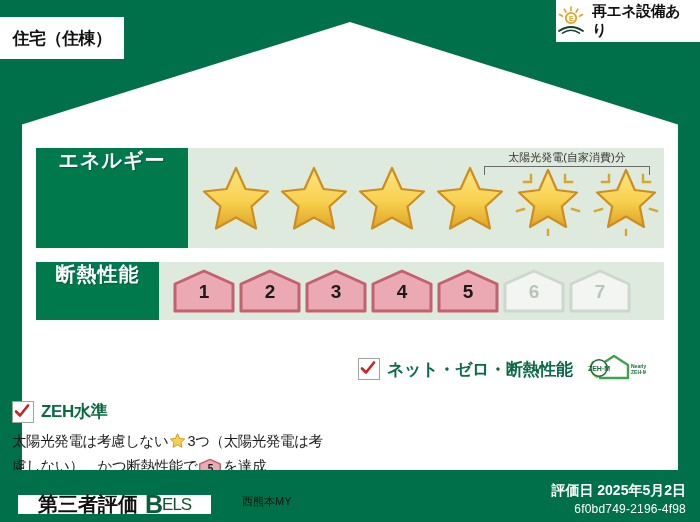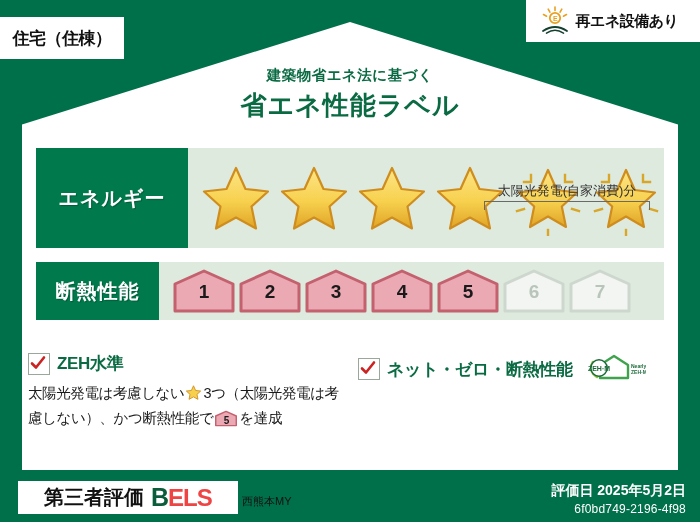--- a/index.html
+++ b/index.html
@@ -25,75 +25,75 @@
     position:absolute;background:#ffffff;
     display:flex;align-items:center;justify-content:center;
     box-sizing:border-box;
   }
   #tag-dwelling{
     left:0;top:17px;width:124px;height:42px;
     font-size:17px;font-weight:bold;color:#111;
     letter-spacing:-0.5px;
   }
   #tag-renew{
-    right:0;top:0;width:174px;height:42px;
+    right:0;top:0;width:144px;height:42px;
     gap:6px;padding-right:8px;
     font-size:15px;font-weight:bold;color:#111;
     letter-spacing:-0.5px;
   }
   
   #title-block{
     position:absolute;left:0;right:0;top:66px;text-align:center;
   }
   #title-sub{font-size:14.5px;font-weight:bold;color:#0a6b43;letter-spacing:0.5px;}
   #title-main{font-size:26px;font-weight:bold;color:#0a6b43;letter-spacing:1px;margin-top:3px;}
   
   .row{
     position:absolute;display:flex;align-items:stretch;
     background:#dfeadf;
   }
   .row-label{
     background:#007a4d;color:#ffffff;font-weight:bold;
-    display:flex;flex-direction:column;align-items:center;justify-content:center;
+    display:flex;flex-direction:column;align-items:center;justify-content:flex-start;
     line-height:1.25;letter-spacing:1px;
     text-shadow:1px 1px 1px rgba(0,0,0,.25);
   }
   #row-energy{left:36px;top:148px;width:628px;height:100px;}
   #row-energy .row-label{width:152px;font-size:20px;}
   #row-insul{left:36px;top:262px;width:628px;height:58px;}
   #row-insul .row-label{width:123px;font-size:20px;}
   .row-body{flex:1;position:relative;display:flex;align-items:center;}
   
   #stars{display:flex;align-items:center;gap:2px;padding-left:10px;}
   .star-wrap{position:relative;width:76px;height:76px;}
   .star-wrap svg{position:absolute;left:0;top:0;}
   
   #solar-group{
     position:absolute;right:8px;top:2px;width:178px;text-align:center;
     pointer-events:none;
   }
-  #solar-caption{font-size:13px;color:#333;white-space:nowrap;margin-top:32px;}
+  #solar-caption{font-size:11px;color:#333;white-space:nowrap;}
   #solar-bracket{
     height:8px;margin:1px 6px 0 6px;
     border-left:1.5px solid #6a6a6a;border-right:1.5px solid #6a6a6a;
     border-top:1.5px solid #6a6a6a;
   }
   
   #badges{display:flex;align-items:center;gap:4px;padding-left:14px;}
   .badge{position:relative;width:62px;height:44px;}
   .badge svg{position:absolute;left:0;top:0;}
   .badge span{
     position:absolute;left:0;right:0;top:12px;text-align:center;
     font-size:19px;font-weight:bold;
   }
   .badge.on span{color:#1a1a1a;}
   .badge.off span{color:#b9c4bb;}
   
   .crit{position:absolute;top:352px;}
-  #crit-left{left:28px;width:318px;}
+  #crit-left{left:12px;width:318px;margin-top:48px;}
   #crit-right{left:358px;width:318px;}
   .crit-head{display:flex;align-items:center;gap:7px;}
   .checkbox{
     width:20px;height:20px;border:1.5px solid #9aa89c;background:#fff;
     position:relative;flex:none;
   }
   .checkbox svg{position:absolute;left:1px;top:1px;}
   .crit-title{font-size:17px;font-weight:bold;color:#0a6b43;letter-spacing:-0.3px;}
   .crit-body{
     margin-top:7px;font-size:14.5px;color:#1a1a1a;line-height:1.55;
@@ -101,26 +101,26 @@
   }
   .inline-star{display:inline-block;vertical-align:-3px;margin:0 1px;}
   .inline-house{display:inline-block;vertical-align:-4px;position:relative;width:22px;height:17px;margin:0 2px;}
   .inline-house span{position:absolute;left:0;right:0;top:3px;text-align:center;font-size:10px;font-weight:bold;color:#1a1a1a;}
   #zehm-logo{display:inline-block;vertical-align:-7px;margin-left:4px;}
   
   #footer-bar{
     position:absolute;left:0;bottom:0;width:700px;height:52px;background:#00704a;
   }
   #bels{
-    position:absolute;left:18px;bottom:8px;height:33px;background:#ffffff;
-    display:flex;align-items:center;padding:0 26px;justify-content:center;
+    position:absolute;left:18px;bottom:8px;height:19px;background:#ffffff;
+    display:flex;align-items:center;padding:0 20px;justify-content:center;
   }
   #bels-label{font-size:20px;font-weight:bold;color:#111;letter-spacing:0px;}
   #bels-b{font-size:25px;font-weight:bold;color:#0a5c3b;margin-left:7px;letter-spacing:-1px;}
-  #bels-els{font-size:24px;font-weight:bold;color:#ef4444;letter-spacing:-1px;}
+  #bels-els{font-size:17px;font-weight:normal;color:#14532d;letter-spacing:-1px;}
   #bels-name{
     position:absolute;left:242px;bottom:13px;
     font-size:11px;color:#111;
   }
   #footer-right{
     position:absolute;right:14px;bottom:6px;text-align:right;color:#ffffff;margin-top:46px;
   }
   #eval-date{font-size:14px;font-weight:bold;letter-spacing:0px;}
   #eval-id{font-size:12px;margin-top:2px;letter-spacing:0.2px;}
 </style>
@@ -147,24 +147,20 @@
         </g>
         <circle cx="15" cy="12" r="5.2" fill="none" stroke="#e8a020" stroke-width="1.8"></circle>
         <text x="15" y="15.4" font-size="7" font-weight="bold" fill="#e8a020" text-anchor="middle" font-family="Liberation Sans, sans-serif">E</text>
         <path d="M3 25 Q15 17 27 25" fill="none" stroke="#15402e" stroke-width="1.8" stroke-linecap="round"></path>
         <path d="M6.5 27.2 Q15 21.5 23.5 27.2" fill="none" stroke="#15402e" stroke-width="1.5" stroke-linecap="round"></path>
       </svg>
     </span>
     <span>再エネ設備あり</span>
   </div>
 
-  <div id="title-block">
-    <div id="title-sub">建築物省エネ法に基づく</div>
-    <div id="title-main">省エネ性能ラベル</div>
-  </div>
 
   <div class="row" id="row-energy">
     <div class="row-label">
       <span>エネルギー</span>
     </div>
     <div class="row-body">
       <div id="stars">
 
         <div class="star-wrap">
           <svg width="76" height="76" viewBox="0 0 76 76">

